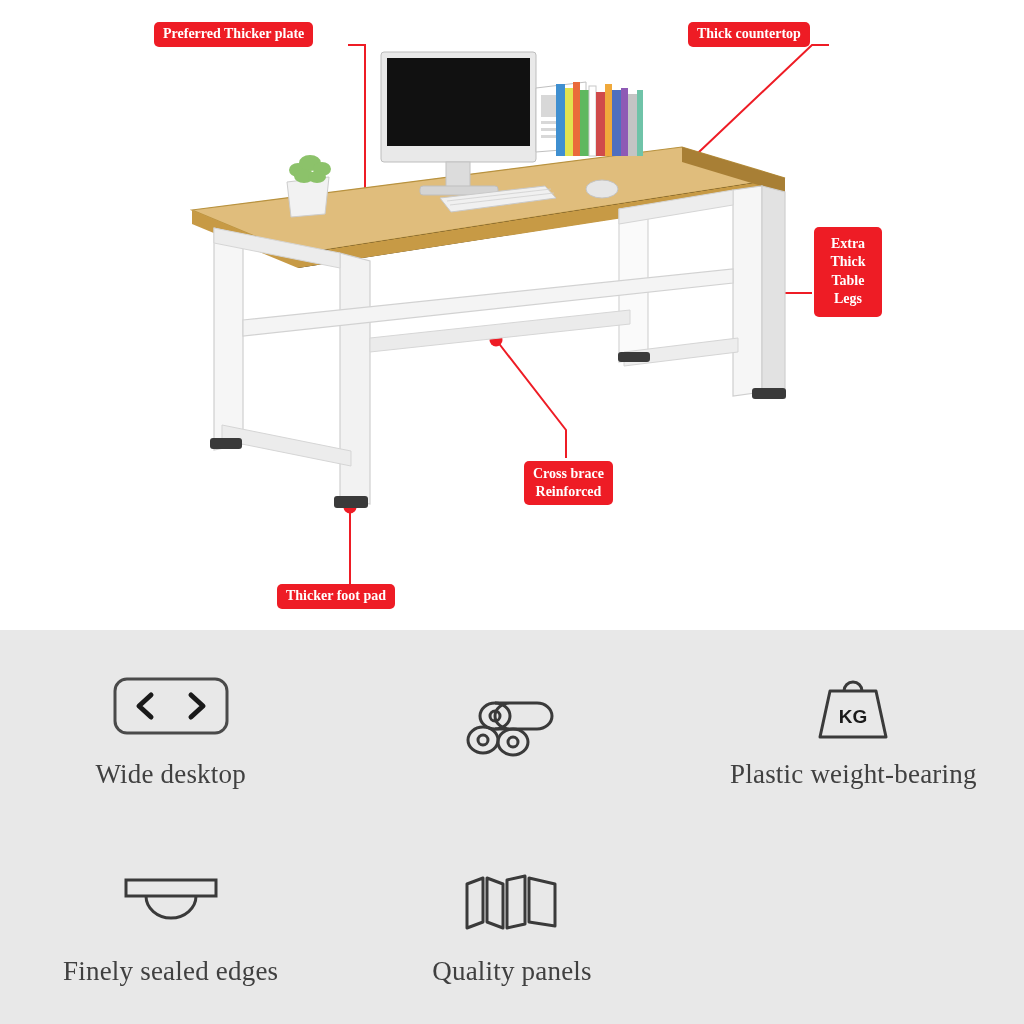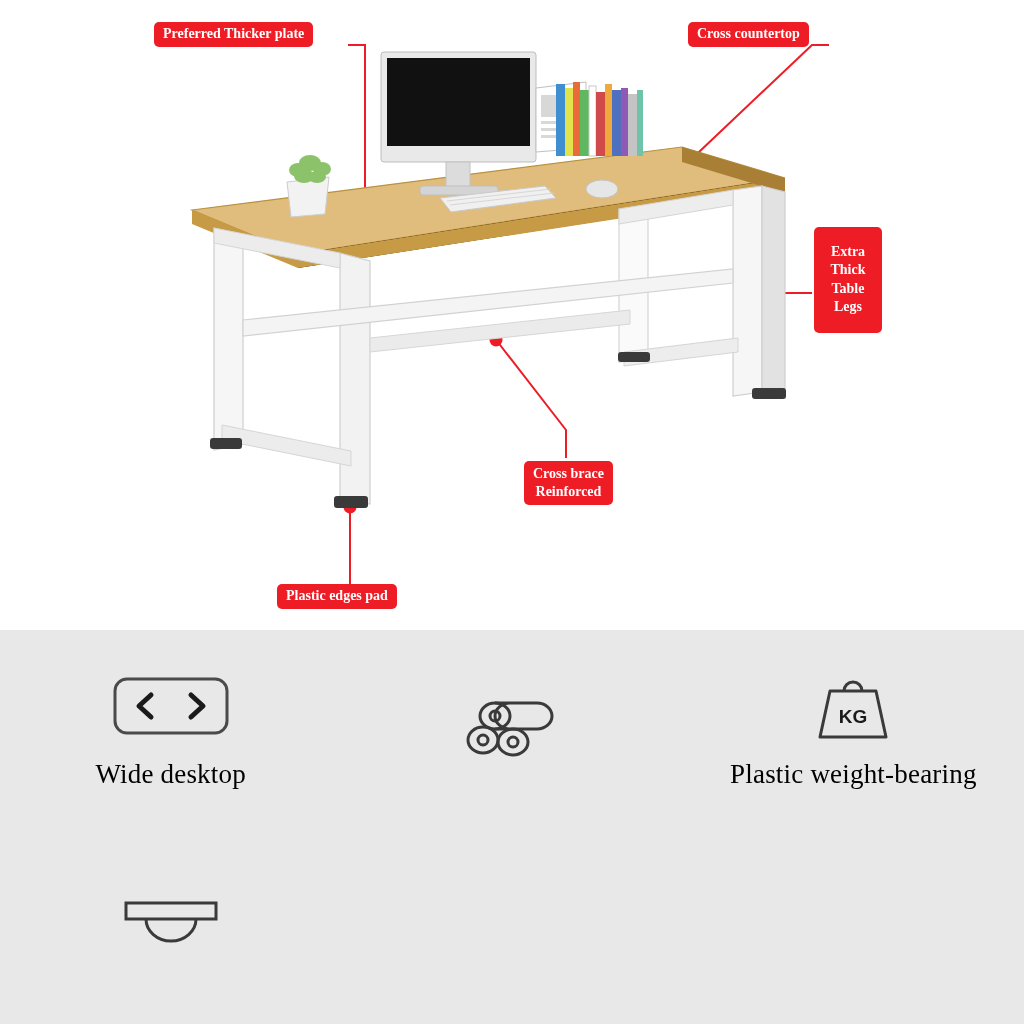--- a/index.html
+++ b/index.html
@@ -43,21 +43,21 @@
     text-align: center;
     font-size: 14px;
     z-index: 6;
   }
   .callout.multi { white-space: normal; }
 
   #callout-thicker-plate { left: 154px; top: 22px; }
   #callout-wide-countertop { left: 688px; top: 22px; }
   #callout-extra-thick-legs {
     left: 814px; top: 227px; width: 54px;
-    padding: 16px 7px; line-height: 1.32; text-align: center;
+    padding: 8px 7px; line-height: 1.32; text-align: center;
   }
   #callout-cross-brace {
     left: 524px; top: 461px; line-height: 1.3;
   }
   #callout-plastic-foot-pad { left: 277px; top: 584px; }
 
   
   #features {
     position: absolute;
     left: 0; top: 630px;
@@ -80,21 +80,21 @@
   }
   .feature .icon-wrap {
     height: 78px;
     display: flex;
     align-items: center;
     justify-content: center;
   }
   .feature .f-label {
     font-family: "Liberation Serif", serif;
     font-size: 27px;
-    color: #000000;
+    color: #404040;
     text-align: center;
     letter-spacing: 0.2px;
   }
 </style>
 </head>
 <body>
 
 <div id="product-area">
 
   <svg id="desk-svg" width="1024" height="630" viewBox="0 0 1024 630">
@@ -196,28 +196,28 @@
         <ellipse cx="310" cy="163" rx="11" ry="8"></ellipse>
         <ellipse cx="322" cy="169" rx="9" ry="7"></ellipse>
         <ellipse cx="304" cy="176" rx="10" ry="7"></ellipse>
         <ellipse cx="317" cy="177" rx="9" ry="6"></ellipse>
       </g>
     </g>
   </svg>
 
   <div class="callout" id="callout-thicker-plate">Preferred Thicker plate</div>
 
-  <div class="callout" id="callout-wide-countertop">Cross countertop</div>
+  <div class="callout" id="callout-wide-countertop">Thick countertop</div>
 
   <div class="callout multi" id="callout-extra-thick-legs">Extra Thick Table Legs</div>
 
   <div class="callout" id="callout-cross-brace">Cross brace
 Reinforced</div>
 
-  <div class="callout" id="callout-plastic-foot-pad">Plastic edges pad</div>
+  <div class="callout" id="callout-plastic-foot-pad">Thicker foot pad</div>
 </div>
 
 <div id="features">
 
   <div class="feature">
     <div class="icon-wrap">
       <svg width="120" height="62" viewBox="0 0 120 62">
         <rect x="4" y="4" width="112" height="54" rx="12" fill="none" stroke="#4a4a4a" stroke-width="3"></rect>
         <path d="M40 20 L28 31 L40 42" fill="none" stroke="#1a1a1a" stroke-width="5" stroke-linecap="round" stroke-linejoin="round"></path>
         <path d="M80 20 L92 31 L80 42" fill="none" stroke="#1a1a1a" stroke-width="5" stroke-linecap="round" stroke-linejoin="round"></path>
@@ -255,15 +255,29 @@
   </div>
 
 
   <div class="feature">
     <div class="icon-wrap">
       <svg width="110" height="62" viewBox="0 0 110 62">
         <rect x="10" y="8" width="90" height="16" fill="none" stroke="#3a3a3a" stroke-width="3"></rect>
         <path d="M30 24 a25 22 0 0 0 50 0" fill="none" stroke="#3a3a3a" stroke-width="3"></path>
       </svg>
     </div>
-  </div>
-
+    <div class="f-label">Finely sealed edges</div>
+  </div>
+
+  <div class="feature">
+    <div class="icon-wrap">
+      <svg width="110" height="66" viewBox="0 0 110 66">
+        <g fill="none" stroke="#3a3a3a" stroke-width="3" stroke-linejoin="round">
+          <path d="M10 14 L26 8 L26 52 L10 58 Z"></path>
+          <path d="M30 8 L46 14 L46 58 L30 52 Z"></path>
+          <path d="M50 10 L68 6 L68 54 L50 58 Z"></path>
+          <path d="M72 8 L98 14 L98 56 L72 52 Z"></path>
+        </g>
+      </svg>
+    </div>
+    <div class="f-label">Quality panels</div>
+  </div>
 </div>
 
 </body></html>

